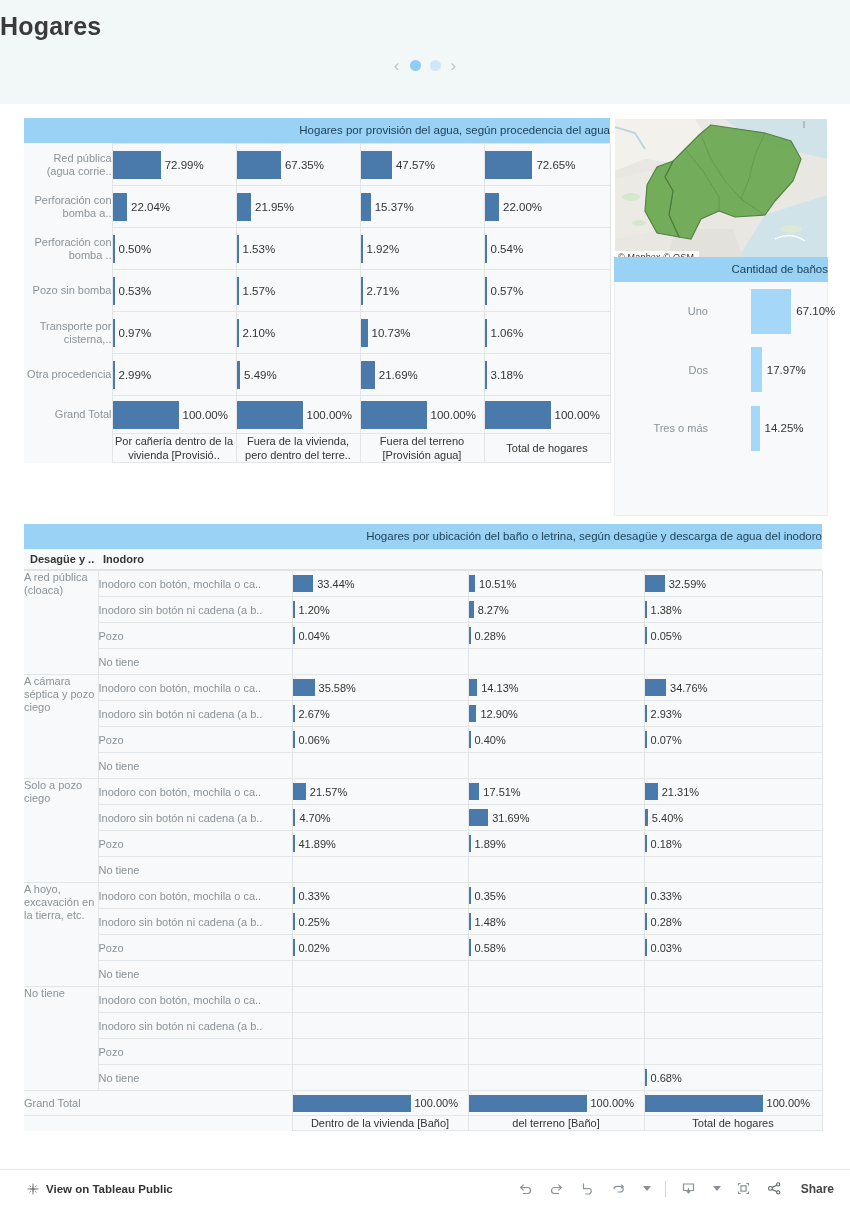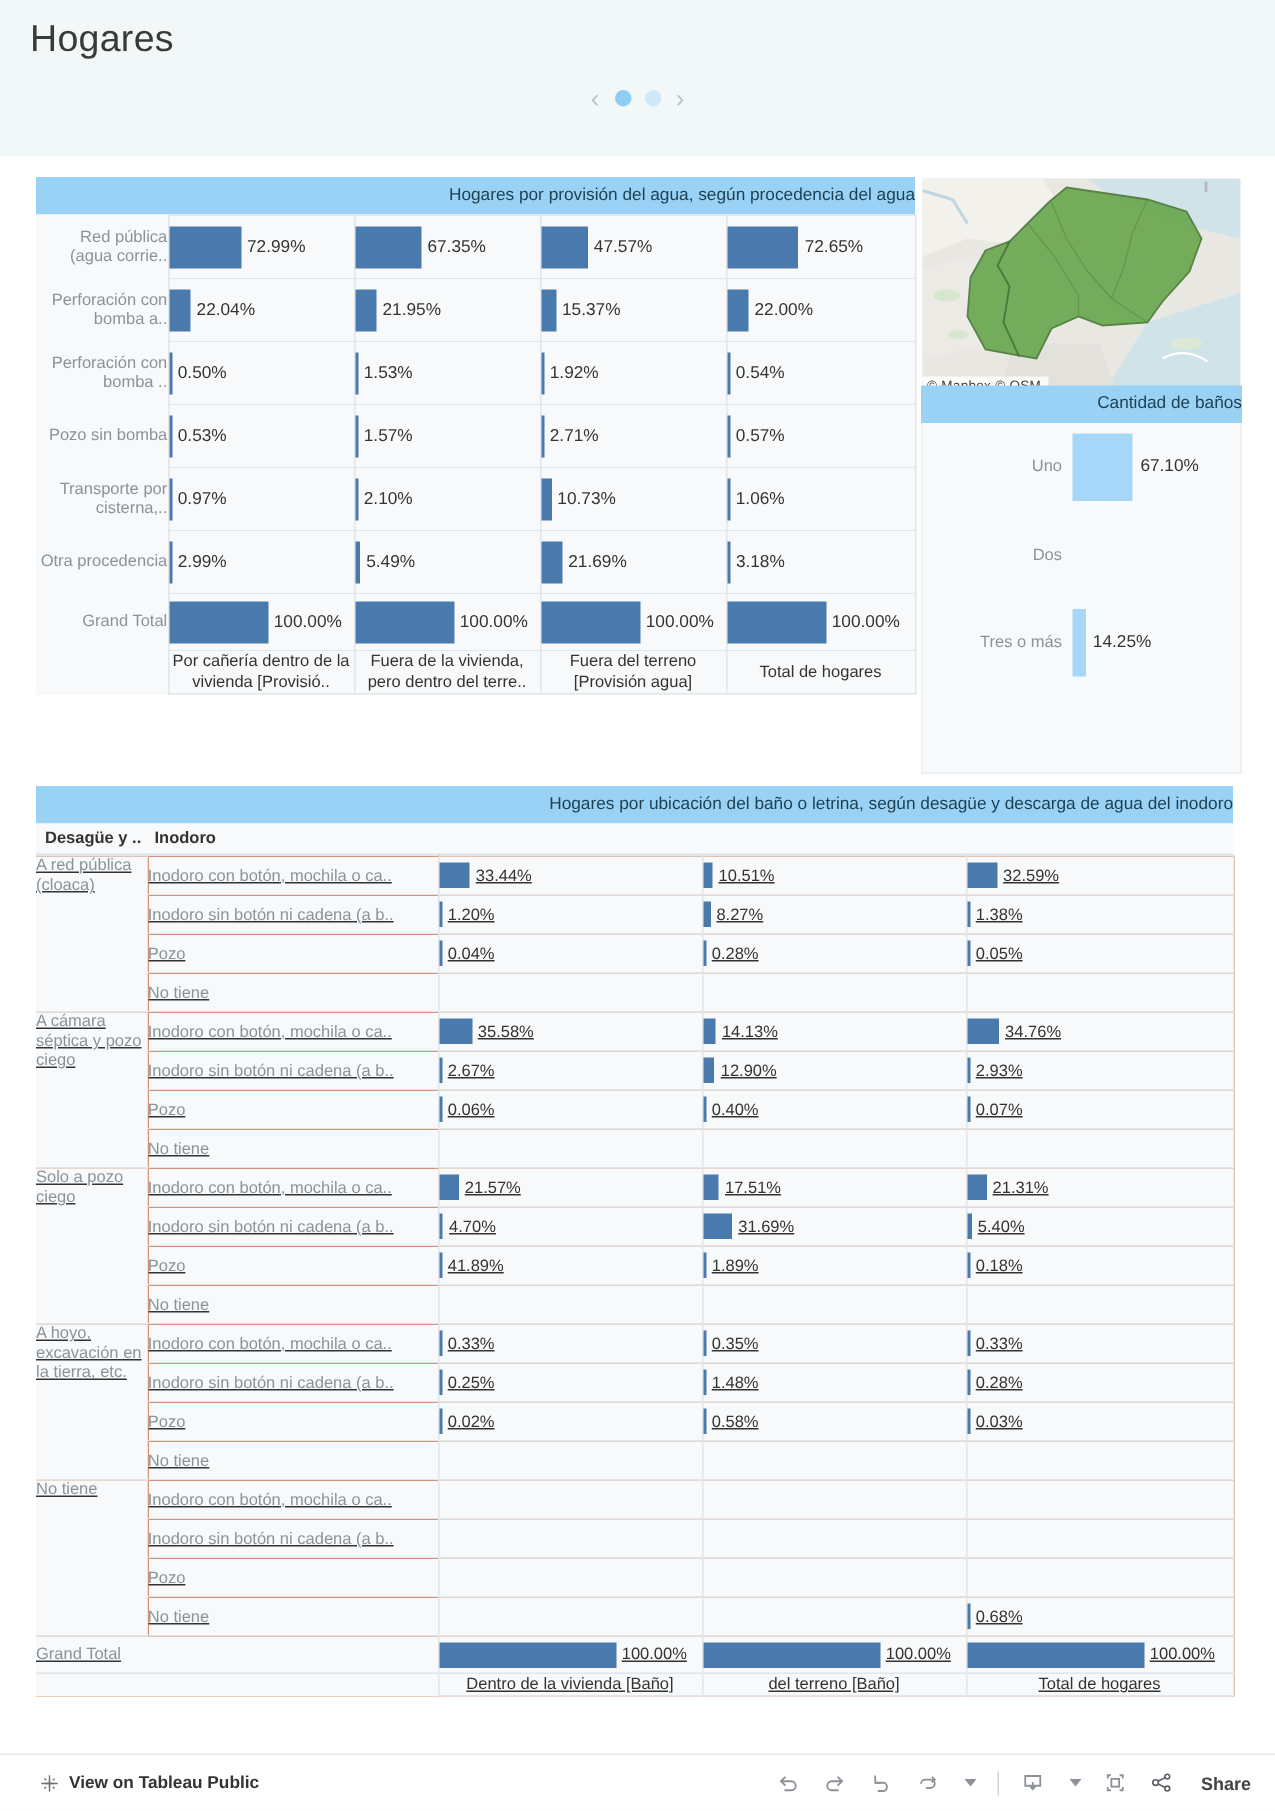--- a/index.html
+++ b/index.html
@@ -18,24 +18,24 @@
   }
 
   
   .dash-header {
     height: 104px;
     background: #f2f7f8;
     position: relative;
   }
   .dash-title {
     position: absolute;
-    left: 20px;
+    left: 0;
     top: 12px;
     font-size: 25px;
-    font-weight: 400;
+    font-weight: 700;
     color: #3a3a3a;
     letter-spacing: .2px;
   }
   .pager {
     position: absolute;
     left: 0;
     right: 0;
     top: 57px;
     display: flex;
     justify-content: center;
@@ -192,20 +192,21 @@
     height: 234px;
     position: relative;
     border: 1px solid #eceff1;
     border-top: none;
     box-sizing: border-box;
   }
   .bano-row {
     display: flex;
     align-items: center;
     height: 58.5px;
+    gap: 36px;
   }
   .bano-lab {
     width: 100px;
     text-align: right;
     font-size: 11px;
     color: #8b9399;
     padding-right: 7px;
     box-sizing: border-box;
     flex: 0 0 100px;
   }
@@ -229,22 +230,21 @@
     border-bottom: 1px solid #dfe3e6;
     padding: 4px 0;
   }
   .fieldhead2 .c1 { width: 74px; flex: 0 0 74px; padding-left: 6px; box-sizing: border-box; }
   .fieldhead2 .c2 { flex: 1; padding-left: 5px; }
 
   table.viz2 {
     border-collapse: collapse;
     table-layout: fixed;
     width: 100%;
-    background: #c2410c;
-    text-decoration: underline;
+    background: #15803d;
   }
   table.viz2 td {
     border: 1px solid #e2e6e8;
     padding: 0;
     vertical-align: middle;
     background: #f7f9fa;
   }
   .g1lab {
     font-size: 11px;
     color: #8b9399;
@@ -590,20 +590,24 @@
     <div class="banos-body" id="banos-body">
         <div class="bano-row">
           <div class="bano-lab">Uno</div>
           <div class="bano-barwrap">
             <div class="bano-bar" style="width: 40.26px; background: rgb(165, 216, 248);"></div>
             <span class="bano-val">67.10%</span>
           </div>
         </div>
         <div class="bano-row">
           <div class="bano-lab">Dos</div>
+          <div class="bano-barwrap">
+            <div class="bano-bar" style="width: 10.782px; background: rgb(165, 216, 248);"></div>
+            <span class="bano-val">17.97%</span>
+          </div>
         </div>
         <div class="bano-row">
           <div class="bano-lab">Tres o más</div>
           <div class="bano-barwrap">
             <div class="bano-bar" style="width: 8.55px; background: rgb(165, 216, 248);"></div>
             <span class="bano-val">14.25%</span>
           </div>
         </div>
       </div>
   </div>

